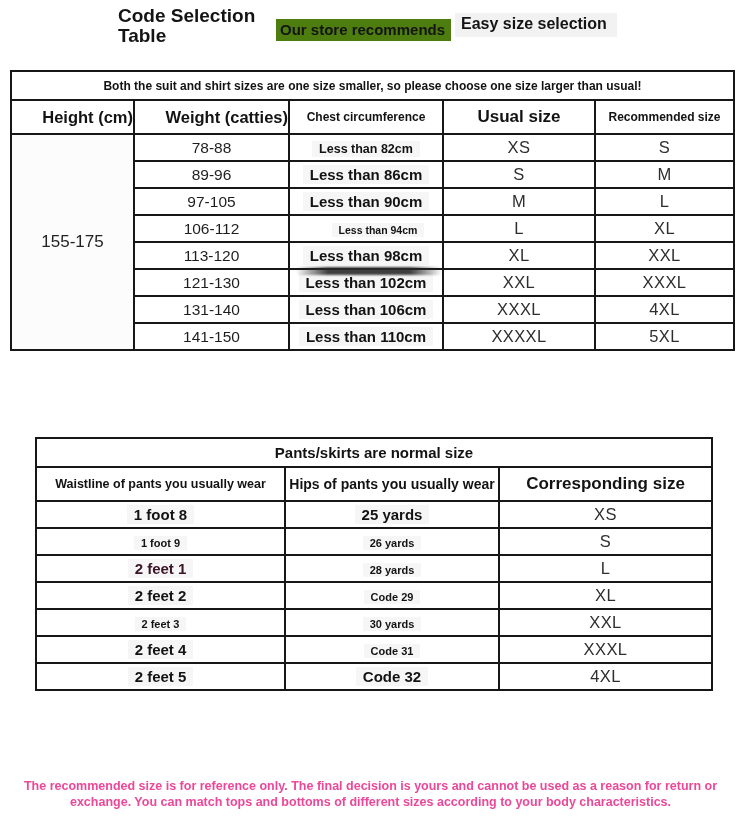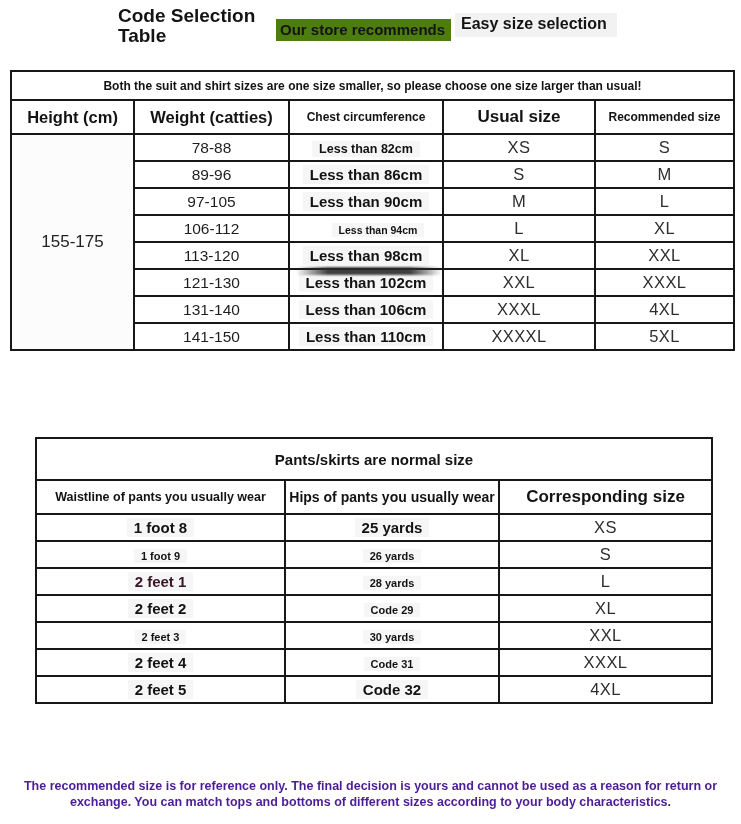--- a/index.html
+++ b/index.html
@@ -29,23 +29,23 @@
   }
 
   
   table { border-collapse: collapse; table-layout: fixed; width: 100%; }
   td, th { border: 2px solid #171717; text-align: center; vertical-align: middle; padding: 0; background: #fff; }
 
   .t1wrap { position: absolute; left: 10px; top: 70px; width: 723px; }
   .t2wrap { position: absolute; left: 35px; top: 437px; width: 676px; }
 
   .banner1 { height: 29px; font-weight: bold; font-size: 12px; color: #131313; text-align: center; }
-  .banner2 { height: 42px; font-weight: bold; font-size: 15px; color: #131313; }
+  .banner2 { height: 29px; font-weight: bold; font-size: 15px; color: #131313; }
   tr.hdr th { height: 34px; font-weight: bold; color: #131313; }
-  .h-lg { font-size: 16.5px; }
+  .h-lg { font-size: 16.5px; text-align: right; }
   .h-xl { font-size: 17px; }
   .h-sm { font-size: 12px; }
   .h2-a { font-size: 12.5px; }
   .h2-b { font-size: 14px; }
   .h2-c { font-size: 17px; }
 
   tbody td.dcell { height: 27px; }
 
   .heightcell { font-size: 17px; font-weight: normal; color: #222; background: #fcfcfc; }
 
@@ -202,13 +202,13 @@
         </tr>
         <tr>
           <td class="dcell"><span class="patch b-lg">2 feet 5</span></td>
           <td class="dcell"><span class="patch b-lg">Code 32</span></td>
           <td class="dcell"><span class="sizeval">4XL</span></td>
         </tr>
       </tbody>
   </table>
 </div>
 
-<footer class="footer" style="color: #4c1d95;">The recommended size is for reference only. The final decision is yours and cannot be used as a reason for return or exchange. You can match tops and bottoms of different sizes according to your body characteristics.</footer>
+<footer class="footer" style="color: #ec4899;">The recommended size is for reference only. The final decision is yours and cannot be used as a reason for return or exchange. You can match tops and bottoms of different sizes according to your body characteristics.</footer>
 
 </body></html>

